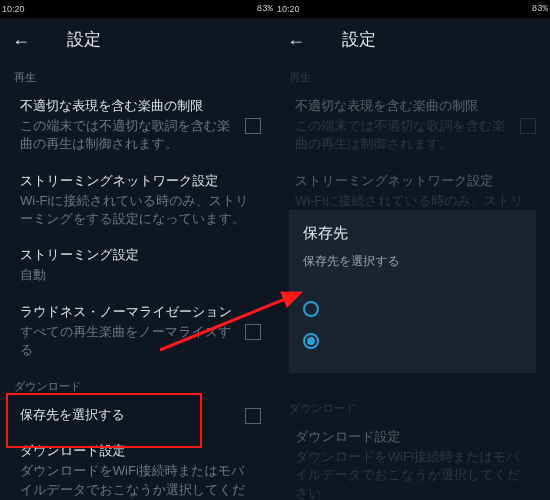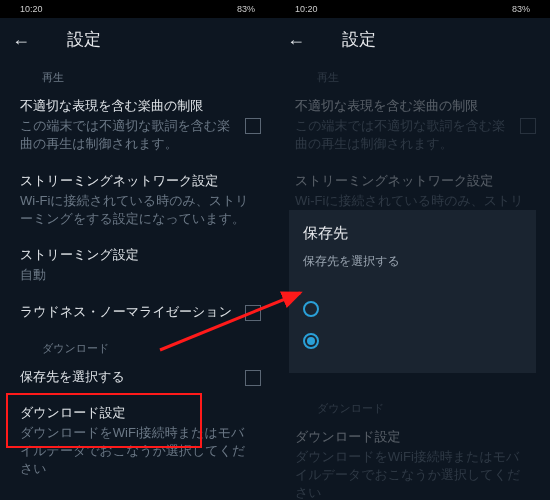--- a/index.html
+++ b/index.html
@@ -19,40 +19,39 @@
       overflow: hidden;
       position: relative;
     }
     .screen.right { background: #0d1621; }
     .status-bar {
       height: 18px;
       background: #000;
       display: flex;
       justify-content: space-between;
       align-items: center;
-      padding: 0 20px;
+      padding: 0 2px;
       font-size: 9px;
       color: #ccc;
     }
     .status-left { display: flex; gap: 4px; }
-    .status-right { display: flex; gap: 3px; align-items: center; }
+    .status-right { display: flex; gap: 3px; align-items: center; font-family: Liberation Mono, monospace; }
     .header {
       height: 42px;
       display: flex;
       align-items: center;
       padding: 0 12px;
       gap: 18px;
     }
     .back-arrow { color: #e0e4e8; font-size: 18px; }
     .header-title { font-size: 17px; color: #e8eaed; margin-left: 19px; }
     .section-header {
       font-size: 11px;
       color: #6b7886;
       padding: 10px 14px 4px;
-      margin-left: 28px;
     }
     .item {
       padding: 8px 20px 10px;
       position: relative;
     }
     .item-title { font-size: 13px; color: #e0e4e8; line-height: 1.4; }
     .item-sub { font-size: 13px; color: #6b7886; line-height: 1.4; margin-top: 2px; }
     .checkbox {
       width: 16px;
       height: 16px;
@@ -140,20 +139,21 @@
   <div class="item">
     <div class="item-title">ストリーミングネットワーク設定</div>
     <div class="item-sub">Wi-Fiに接続されている時のみ、ストリーミングをする設定になっています。</div>
   </div>
   <div class="item">
     <div class="item-title">ストリーミング設定</div>
     <div class="item-sub">自動</div>
   </div>
   <div class="item with-checkbox">
     <div class="item-title">ラウドネス・ノーマライゼーション</div>
+    <div class="item-sub">すべての再生楽曲をノーマライズする</div>
     <div class="checkbox"></div>
   </div>
 
   <div class="section-header">ダウンロード</div>
   <div class="item with-checkbox">
     <div class="item-title">保存先を選択する</div>
     <div class="checkbox"></div>
   </div>
   <div class="item">
     <div class="item-title">ダウンロード設定</div>

